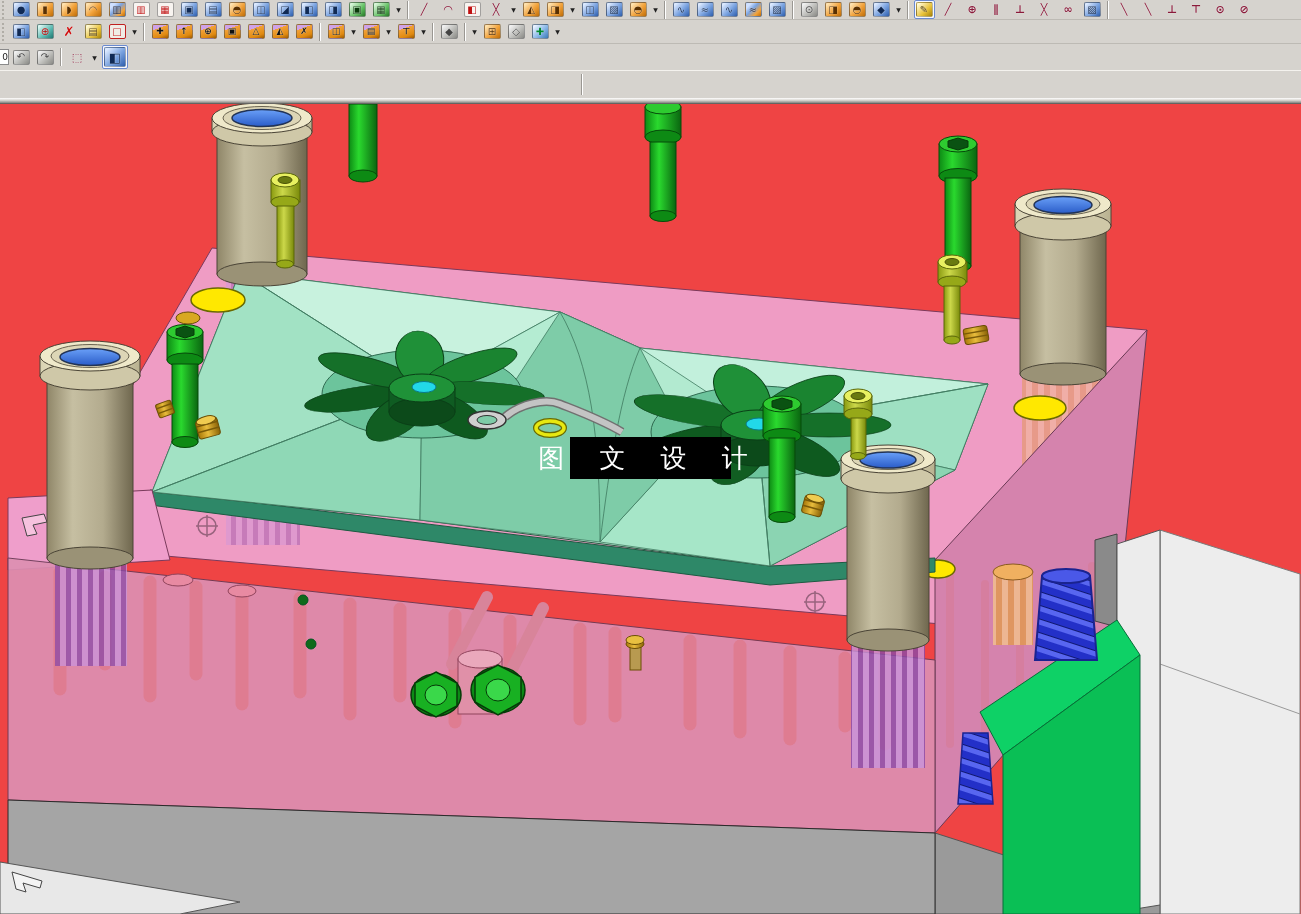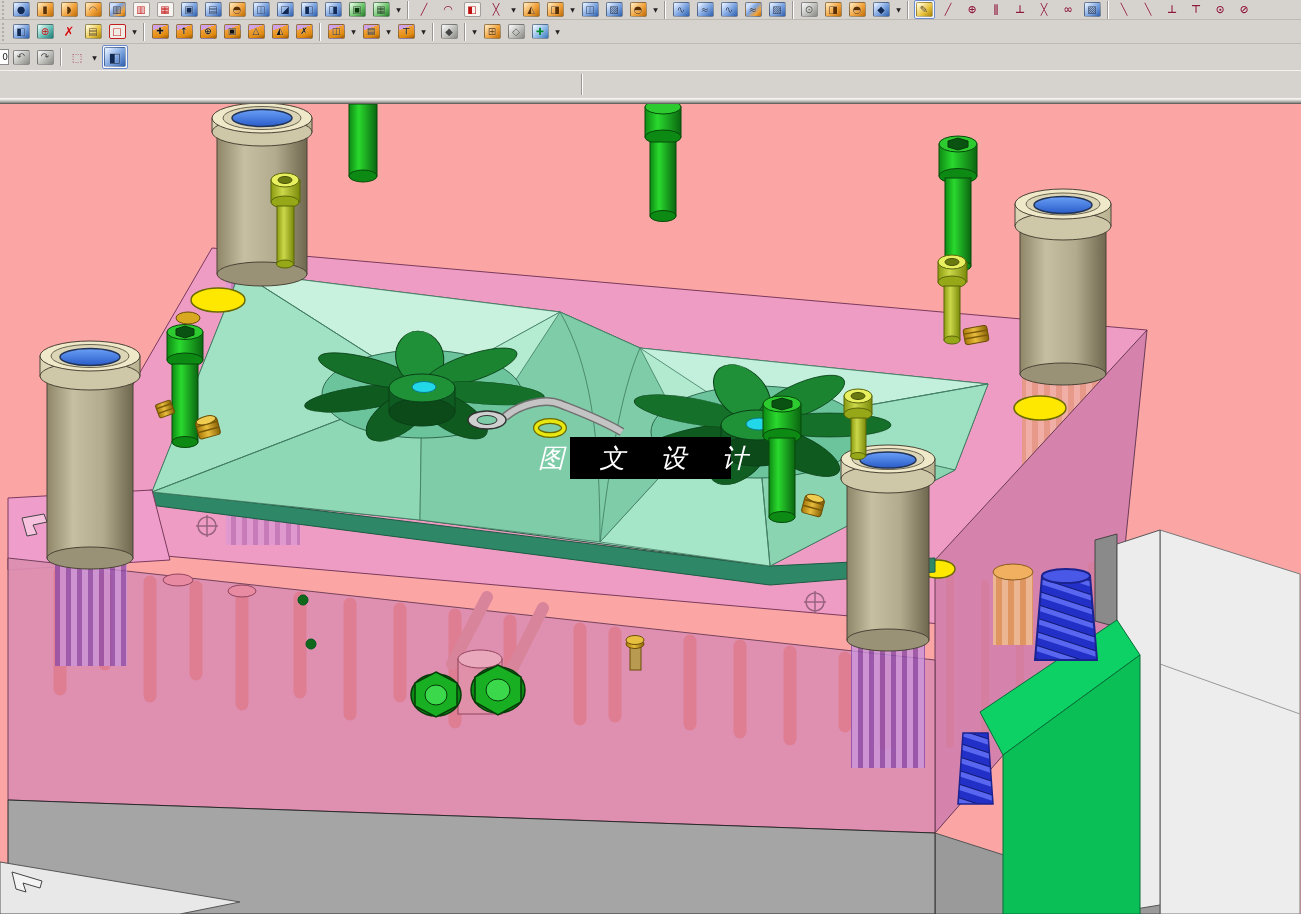--- a/index.html
+++ b/index.html
@@ -41,21 +41,21 @@
        margin:0 3px;flex:0 0 auto;}
   .handle{width:5px;height:18px;border-left:2px dotted #b0ada6;margin:0 2px 0 1px;flex:0 0 auto;}
   .field{width:14px;height:16px;background:#fff;border:1px solid #8a8a8a;font-size:9px;
          color:#222;display:flex;align-items:center;justify-content:flex-end;overflow:hidden;
          margin-left:-6px;flex:0 0 auto;}
   .cue-bar{height:28px;background:#d6d3ce;border-top:1px solid #f4f2ee;position:relative;}
   .bar-divider{position:absolute;left:581px;top:3px;bottom:3px;width:2px;
                border-left:1px solid #9a9792;border-right:1px solid #fff;}
   .edge{height:6px;background:linear-gradient(#ffffff,#d6d3ce 40%,#8a8a86 80%,#4a4a48);}
   
-  .viewport{position:relative;width:1301px;height:810px;background:#fca5a5;font-style:italic;}
+  .viewport{position:relative;width:1301px;height:810px;background:#ef4444;}
   .viewport svg{position:absolute;left:0;top:0;}
   .wm-text{font-family:sans-serif;font-size:26px;letter-spacing:14px;fill:#ffffff;}
 </style>
 </head>
 <body>
 
 <div class="window">
 
   <div class="tb-row row1">
       <div class="handle"></div>

